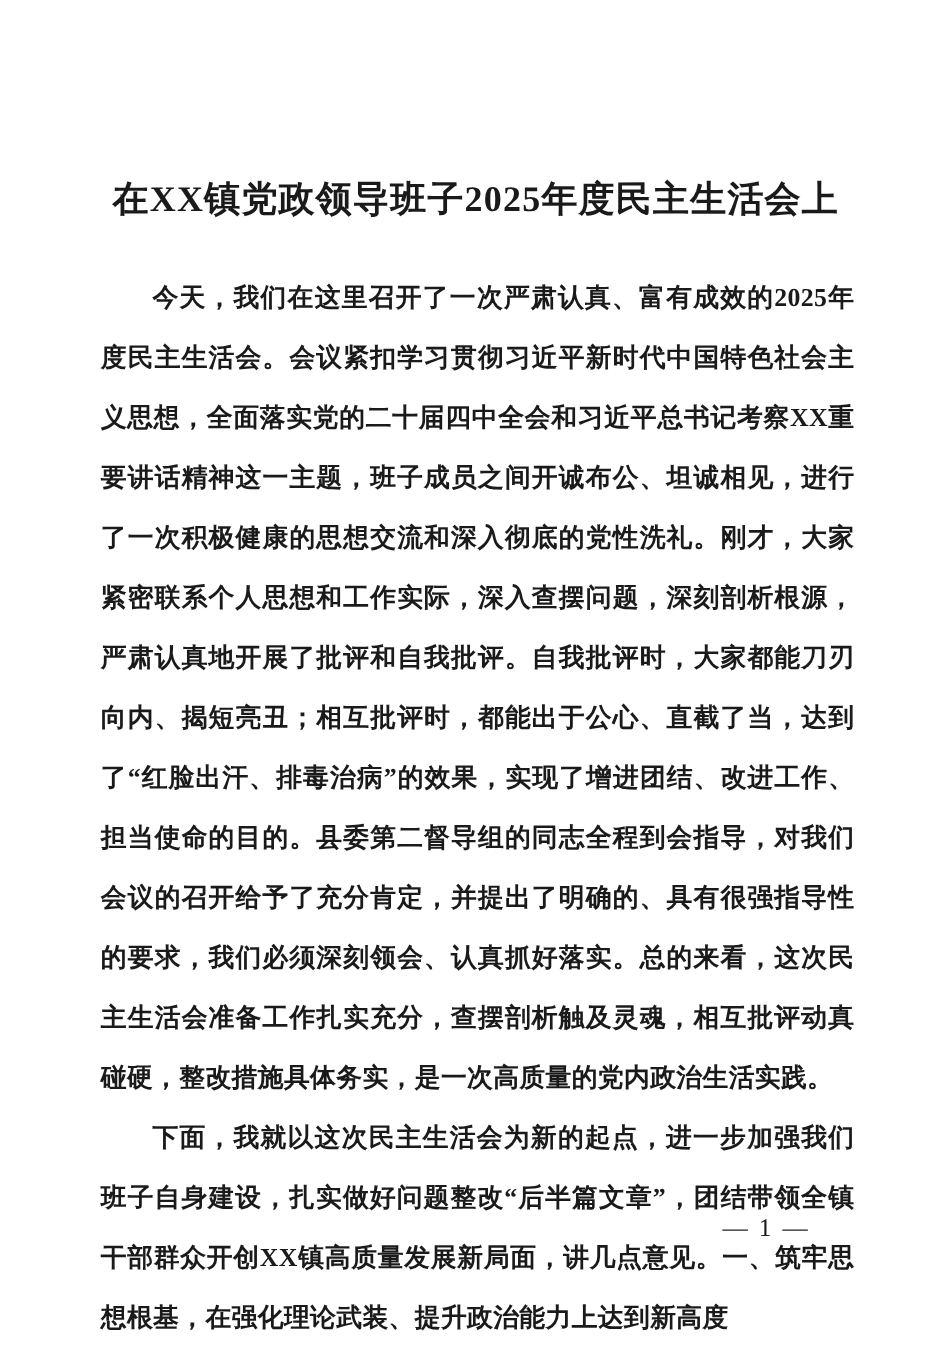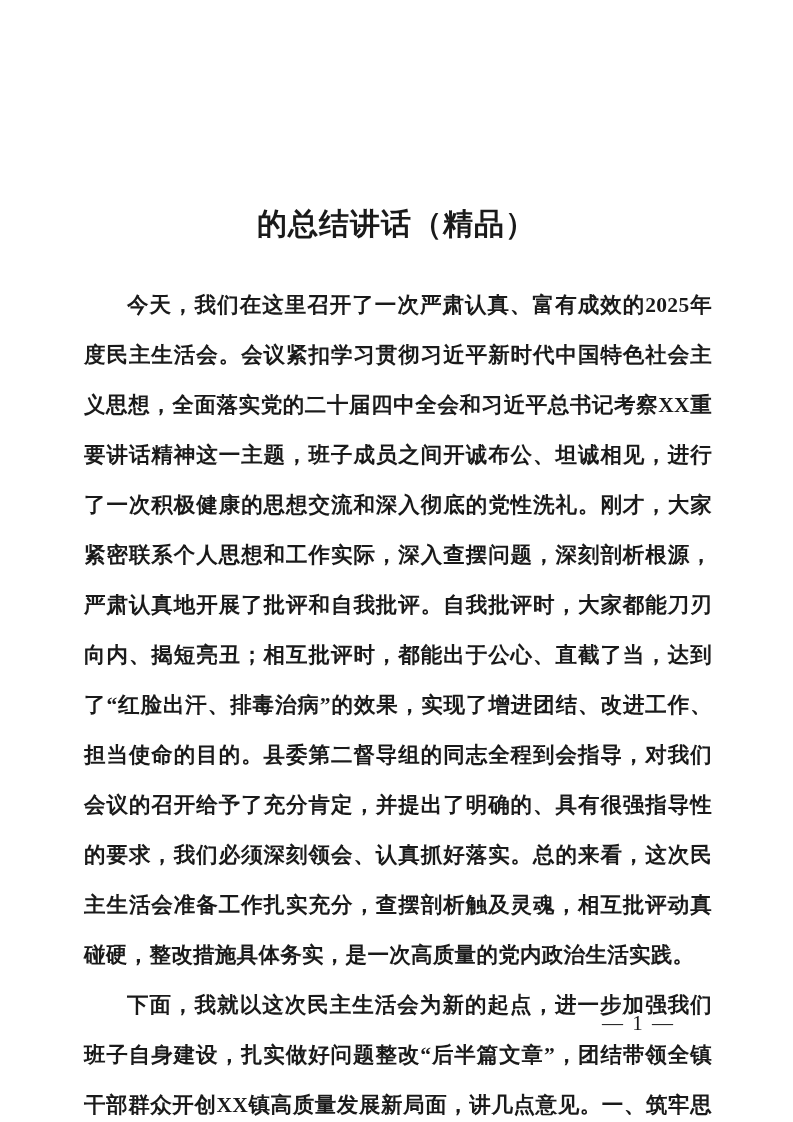--- a/index.html
+++ b/index.html
@@ -53,22 +53,21 @@
     color: #1a1a1a;
     letter-spacing: 2px;
   }
 </style>
 </head>
 <body>
 
 <div class="page">
 
   <h1 class="doc-title">
-    <br>
-    <span>的总结讲话（精品）</span>
+    <span>在XX镇党政领导班子2025年度民主生活会上</span><br>
   </h1>
 
   <div class="doc-body">
     <p class="para">今天，我们在这里召开了一次严肃认真、富有成效的2025年度民主生活会。会议紧扣学习贯彻习近平新时代中国特色社会主义思想，全面落实党的二十届四中全会和习近平总书记考察XX重要讲话精神这一主题，班子成员之间开诚布公、坦诚相见，进行了一次积极健康的思想交流和深入彻底的党性洗礼。刚才，大家紧密联系个人思想和工作实际，深入查摆问题，深刻剖析根源，严肃认真地开展了批评和自我批评。自我批评时，大家都能刀刃向内、揭短亮丑；相互批评时，都能出于公心、直截了当，达到了“红脸出汗、排毒治病”的效果，实现了增进团结、改进工作、担当使命的目的。县委第二督导组的同志全程到会指导，对我们会议的召开给予了充分肯定，并提出了明确的、具有很强指导性的要求，我们必须深刻领会、认真抓好落实。总的来看，这次民主生活会准备工作扎实充分，查摆剖析触及灵魂，相互批评动真碰硬，整改措施具体务实，是一次高质量的党内政治生活实践。</p>
     <p class="para">下面，我就以这次民主生活会为新的起点，进一步加强我们班子自身建设，扎实做好问题整改“后半篇文章”，团结带领全镇干部群众开创XX镇高质量发展新局面，讲几点意见。一、筑牢思想根基，在强化理论武装、提升政治能力上达到新高度</p>
   </div>
 
   <div class="footer-pagenum">— 1 —</div>
 
 </div>

